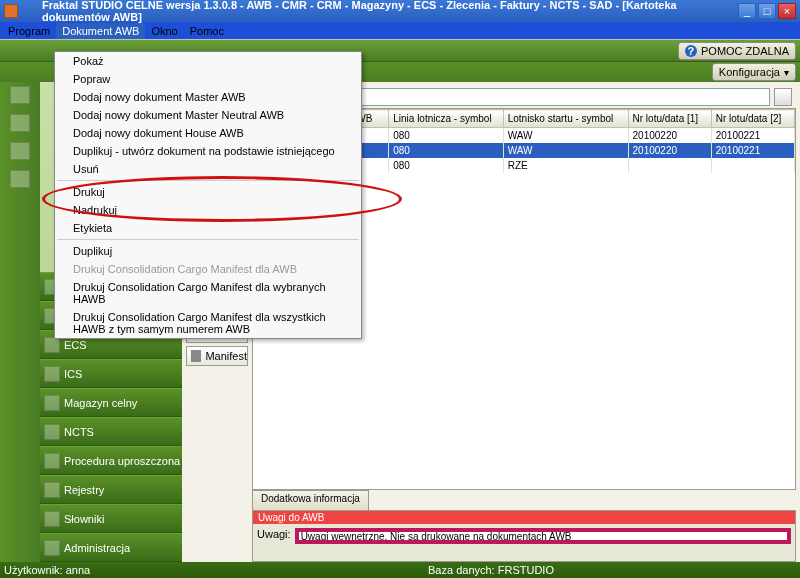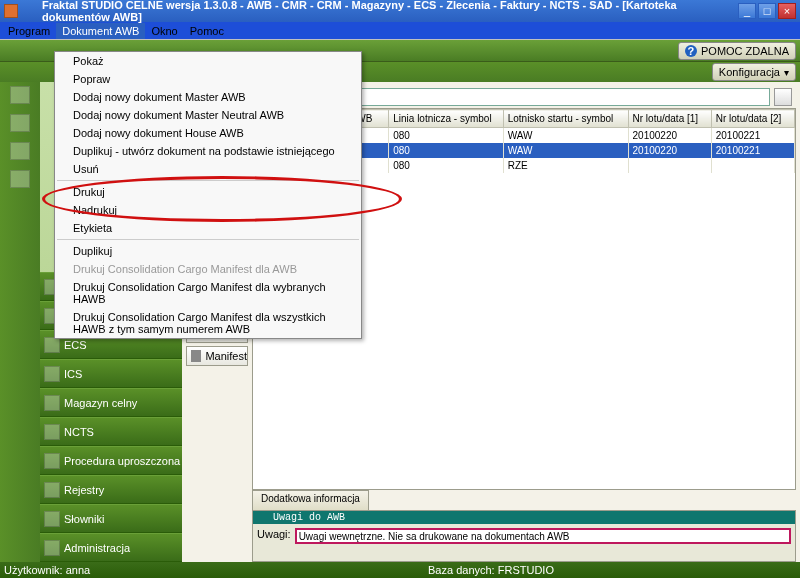--- a/index.html
+++ b/index.html
@@ -51,24 +51,24 @@
 
 .grid { border: 1px solid #9c9c8c; background: #fff; flex: 1; min-height: 0; overflow: hidden; }
 .grid table { width: 100%; border-collapse: collapse; table-layout: fixed; }
 .grid th { background: linear-gradient(#fff,#e0e0d0); border: 1px solid #c0c0b0; padding: 2px 4px; text-align: left; font-weight: normal; font-size: 10px; height: 18px; overflow: hidden; }
 .grid td { border-right: 1px solid #e0e0d0; padding: 1px 4px; font-size: 10px; height: 15px; overflow: hidden; }
 .grid tr.sel td { background: #2a5fc0; color: #fff; }
 
 .bottom-tabs { height: 20px; display: flex; margin-left: 70px; margin-right: 4px; }
 .bottom-tabs .tab { background: linear-gradient(#f4f2e8,#e0dec8); border: 1px solid #9c9c8c; border-bottom: none; padding: 2px 8px; cursor: pointer; font-size: 10px; }
 .bottom-box { margin-left: 70px; margin-right: 4px; border: 1px solid #9c9c8c; background: #e8e8d8; height: 52px; }
-.bottom-box .hdr { background: #0f766e; color: #fff; padding: 1px 20px; font-size: 10px; font-family: Liberation Mono, monospace; }
+.bottom-box .hdr { background: #ef4444; color: #fff; padding: 1px 5px; font-size: 10px; }
 .bottom-box .body { display: flex; padding: 4px; gap: 4px; }
 .bottom-box .body .lbl { }
-.bottom-box .body input { flex: 1; border: 2px solid #be185d; height: 16px; padding: 0 2px; font-size: 10px; }
+.bottom-box .body input { flex: 1; border: 4px solid #be185d; height: 16px; padding: 0 2px; font-size: 10px; }
 
 .statusbar { height: 16px; background: linear-gradient(#3a6c18,#2a5c08); color: #fff; display: flex; align-items: center; font-size: 10px; }
 .statusbar .sb1 { width: 182px; padding-left: 4px; }
 .statusbar .sb2 { flex: 1; text-align: center; }
 
 
 .dropdown { position: absolute; left: 54px; top: 51px; width: 308px; background: #f8f8f8; border: 1px solid #888; box-shadow: 2px 2px 4px rgba(0,0,0,0.3); z-index: 100; }
 .dropdown .dmi { padding: 3px 8px 3px 18px; cursor: pointer; font-size: 11px; }
 .dropdown .dmi.gray { color: #999; }
 .dropdown .sep { height: 1px; background: #ccc; margin: 2px 2px; }

